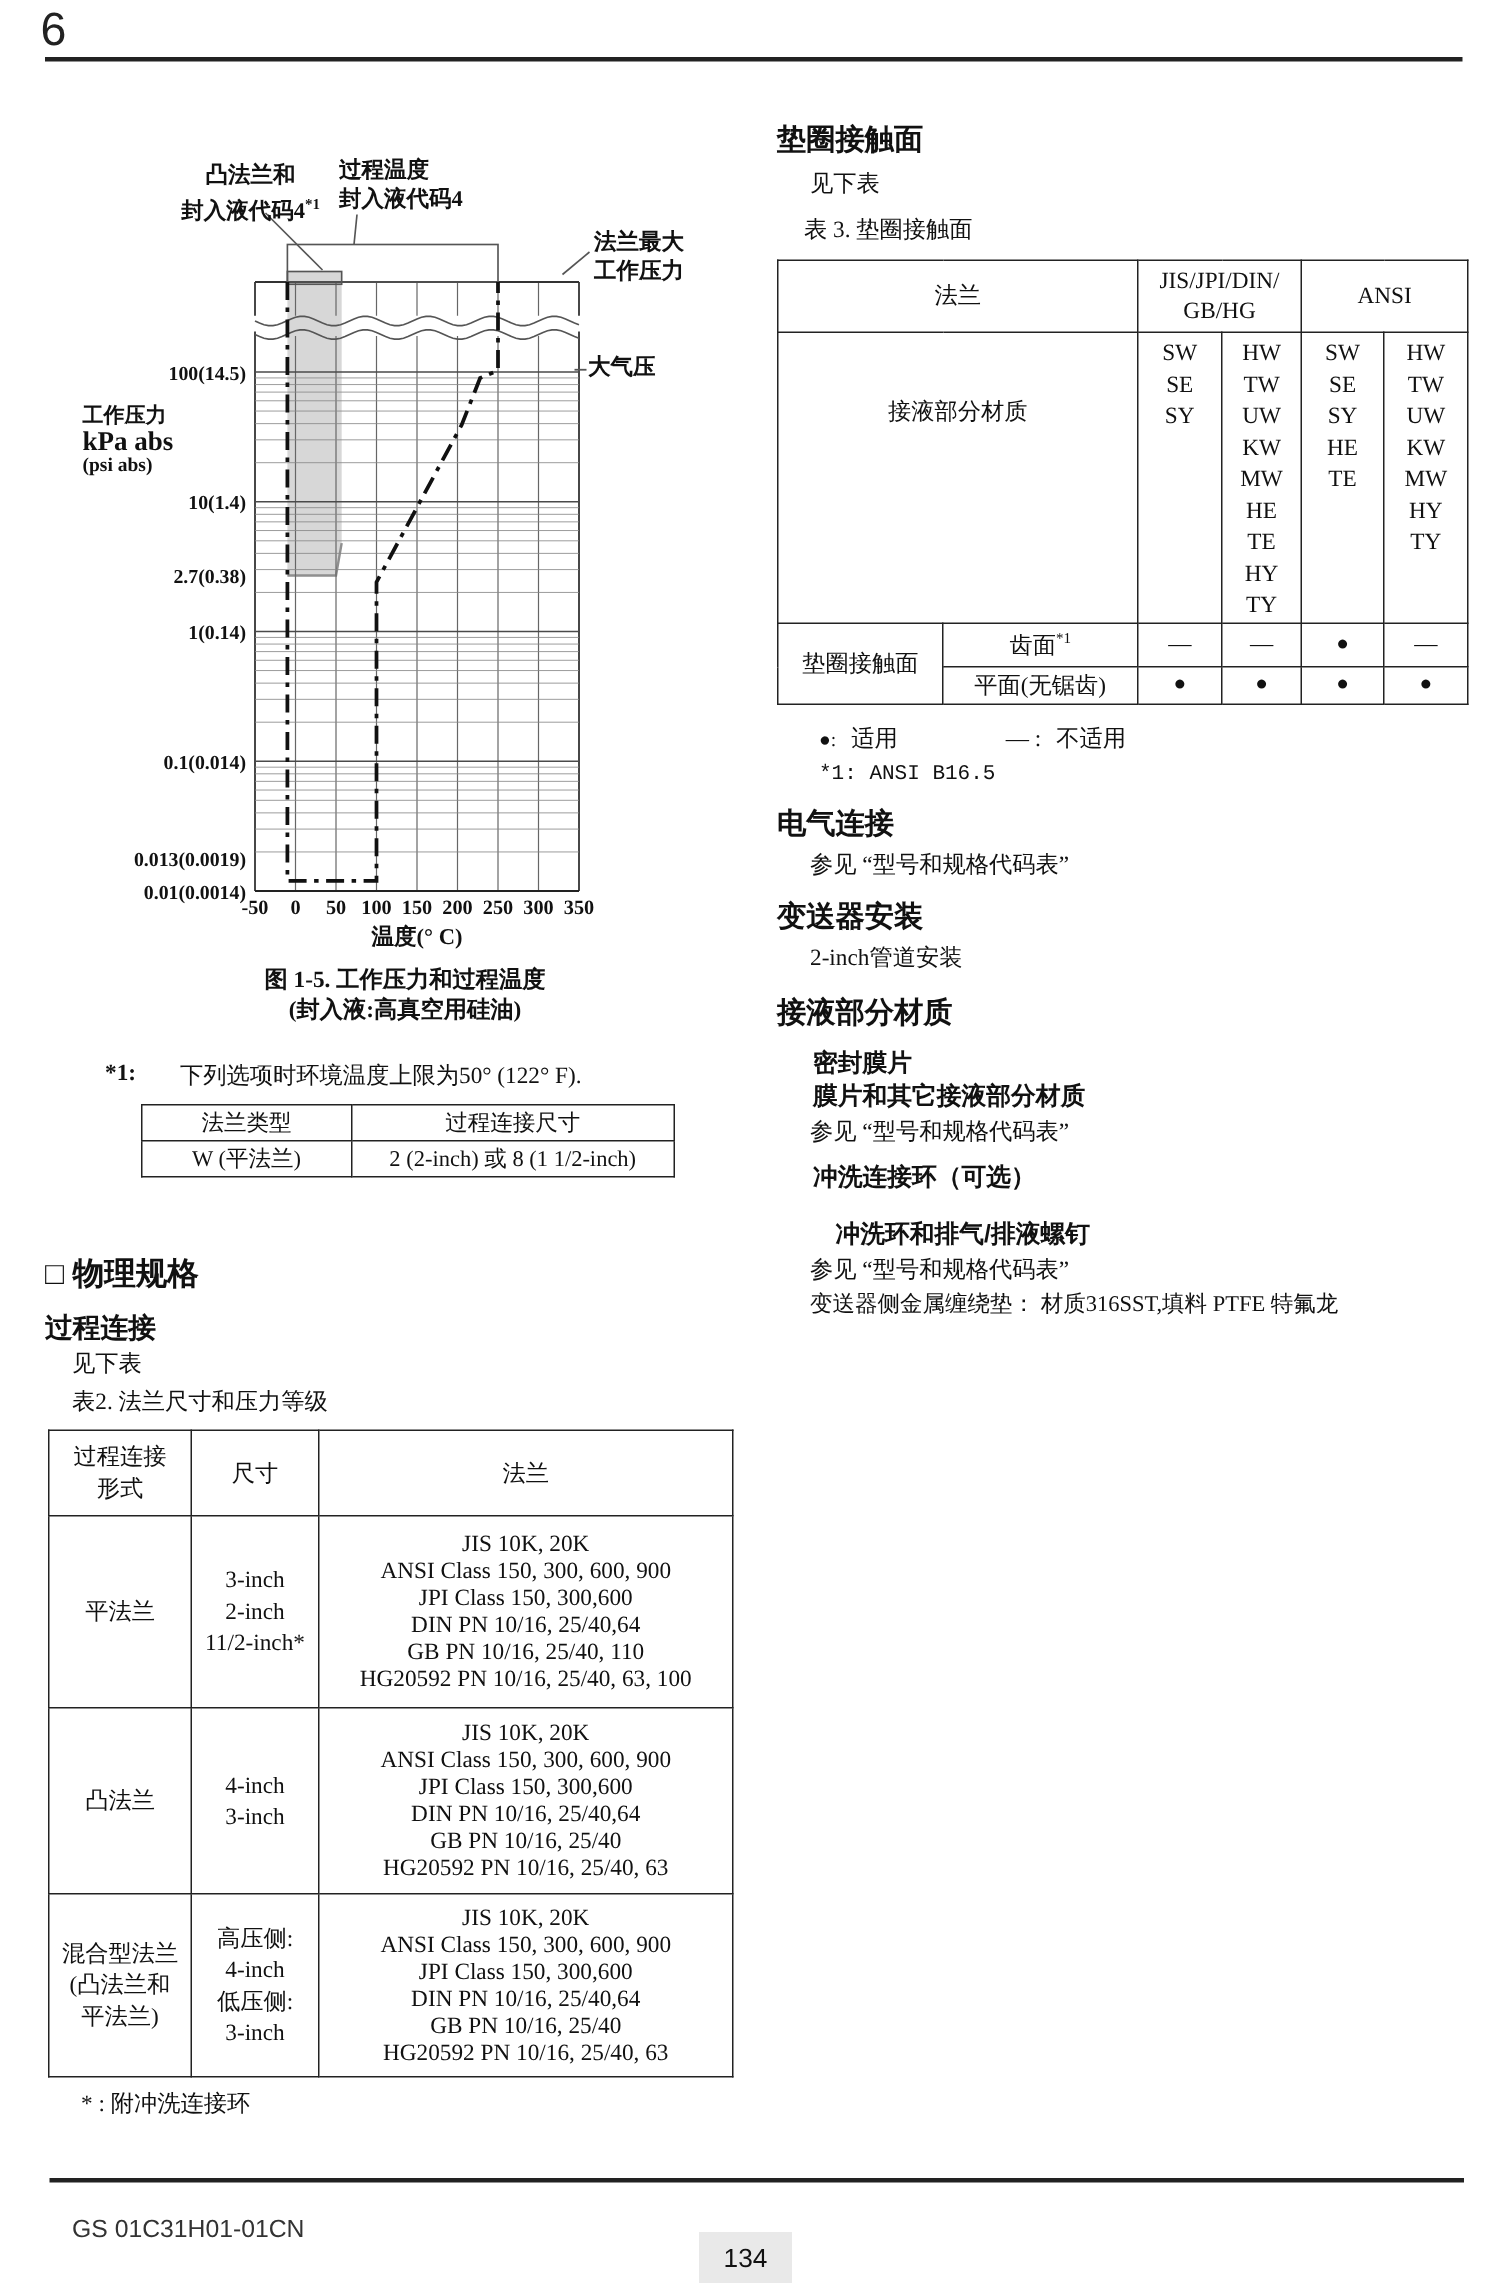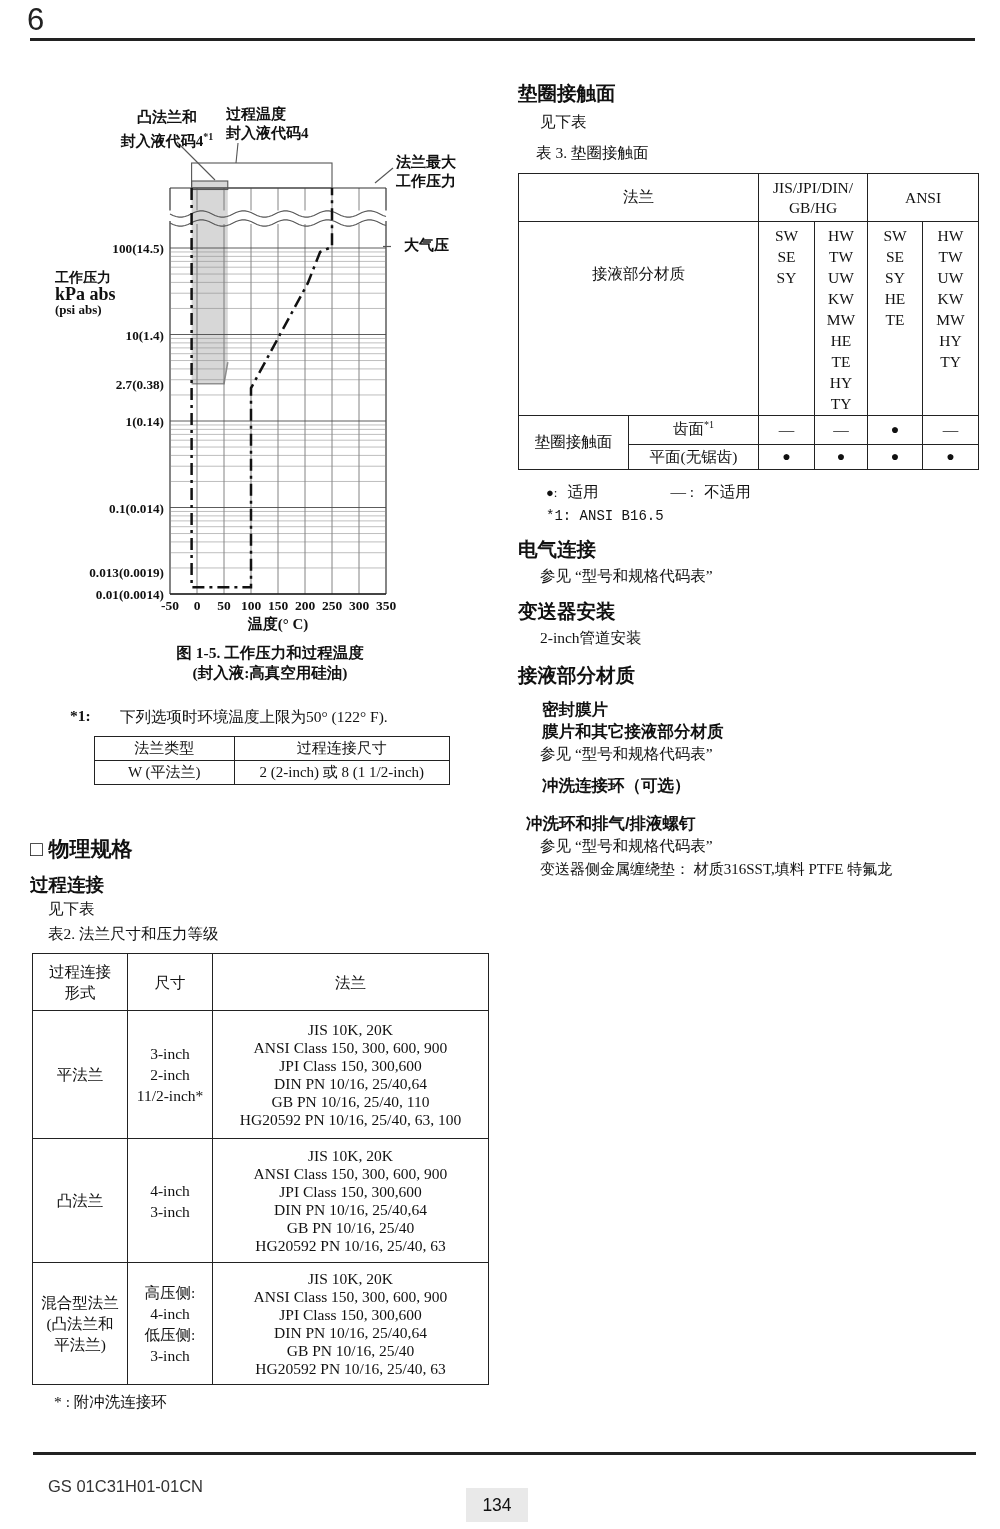--- a/index.html
+++ b/index.html
@@ -161,21 +161,21 @@
       <div class="abs fig-label" style="left:196px;top:20px;">
         <div>过程温度</div>
         <div>封入液代码4</div>
       </div>
 
       <div class="abs fig-label" style="left:366px;top:68px;">
         <div>法兰最大</div>
         <div>工作压力</div>
       </div>
 
-      <div class="abs fig-label" style="left:374px;top:151px;">大气压</div>
+      <div class="abs fig-label" style="left:362px;top:151px;">大气压</div>
 
       <div class="abs" style="left:25px;top:185px;font-size:14px;font-weight:600;line-height:16px;">
         <div>工作压力</div>
         <div style="font-size:18px;">kPa abs</div>
         <div style="font-size:13px;">(psi abs)</div>
       </div>
 
       <div class="abs fig-caption" style="top:558px;">图 1-5.  工作压力和过程温度</div>
       <div class="abs fig-caption" style="top:578px;">(封入液:高真空用硅油)</div>
     </div>
@@ -340,21 +340,21 @@
     <div class="body-t" style="margin:4px 0 0 22px;">参见 “型号和规格代码表”</div>
 
     <h2 class="sec-h sans" style="margin-top:11px;">变送器安装</h2>
     <div class="body-t" style="margin:4px 0 0 22px;">2-inch管道安装</div>
 
     <h2 class="sec-h sans" style="margin-top:13px;">接液部分材质</h2>
     <div class="bold-sub" style="margin:10px 0 0 24px;">密封膜片</div>
     <div class="bold-sub" style="margin:0 0 0 24px;">膜片和其它接液部分材质</div>
     <div class="body-t" style="margin:2px 0 0 22px;">参见 “型号和规格代码表”</div>
     <div class="bold-sub" style="margin:9px 0 16px 24px;">冲洗连接环（可选）</div>
-    <div class="bold-sub" style="margin:0 0 0 8px;">冲洗环和排气/排液螺钉</div>
+    <div class="bold-sub" style="margin:0 0 0 39px;">冲洗环和排气/排液螺钉</div>
     <div class="body-t" style="margin:2px 0 0 22px;">参见 “型号和规格代码表”</div>
     <div class="body-t" style="margin:3px 0 0 22px;font-size:15px;">变送器侧金属缠绕垫： 材质316SST,填料 PTFE 特氟龙</div>
   </div>
 
   <div class="abs rule" style="left:33px;top:1452px;width:943px;height:3px;"></div>
   <div class="abs sans" style="left:48px;top:1477px;font-size:16.5px;color:#333;">GS 01C31H01-01CN</div>
   <div class="abs pgnum-box sans">134</div>
 
 </div>
 

